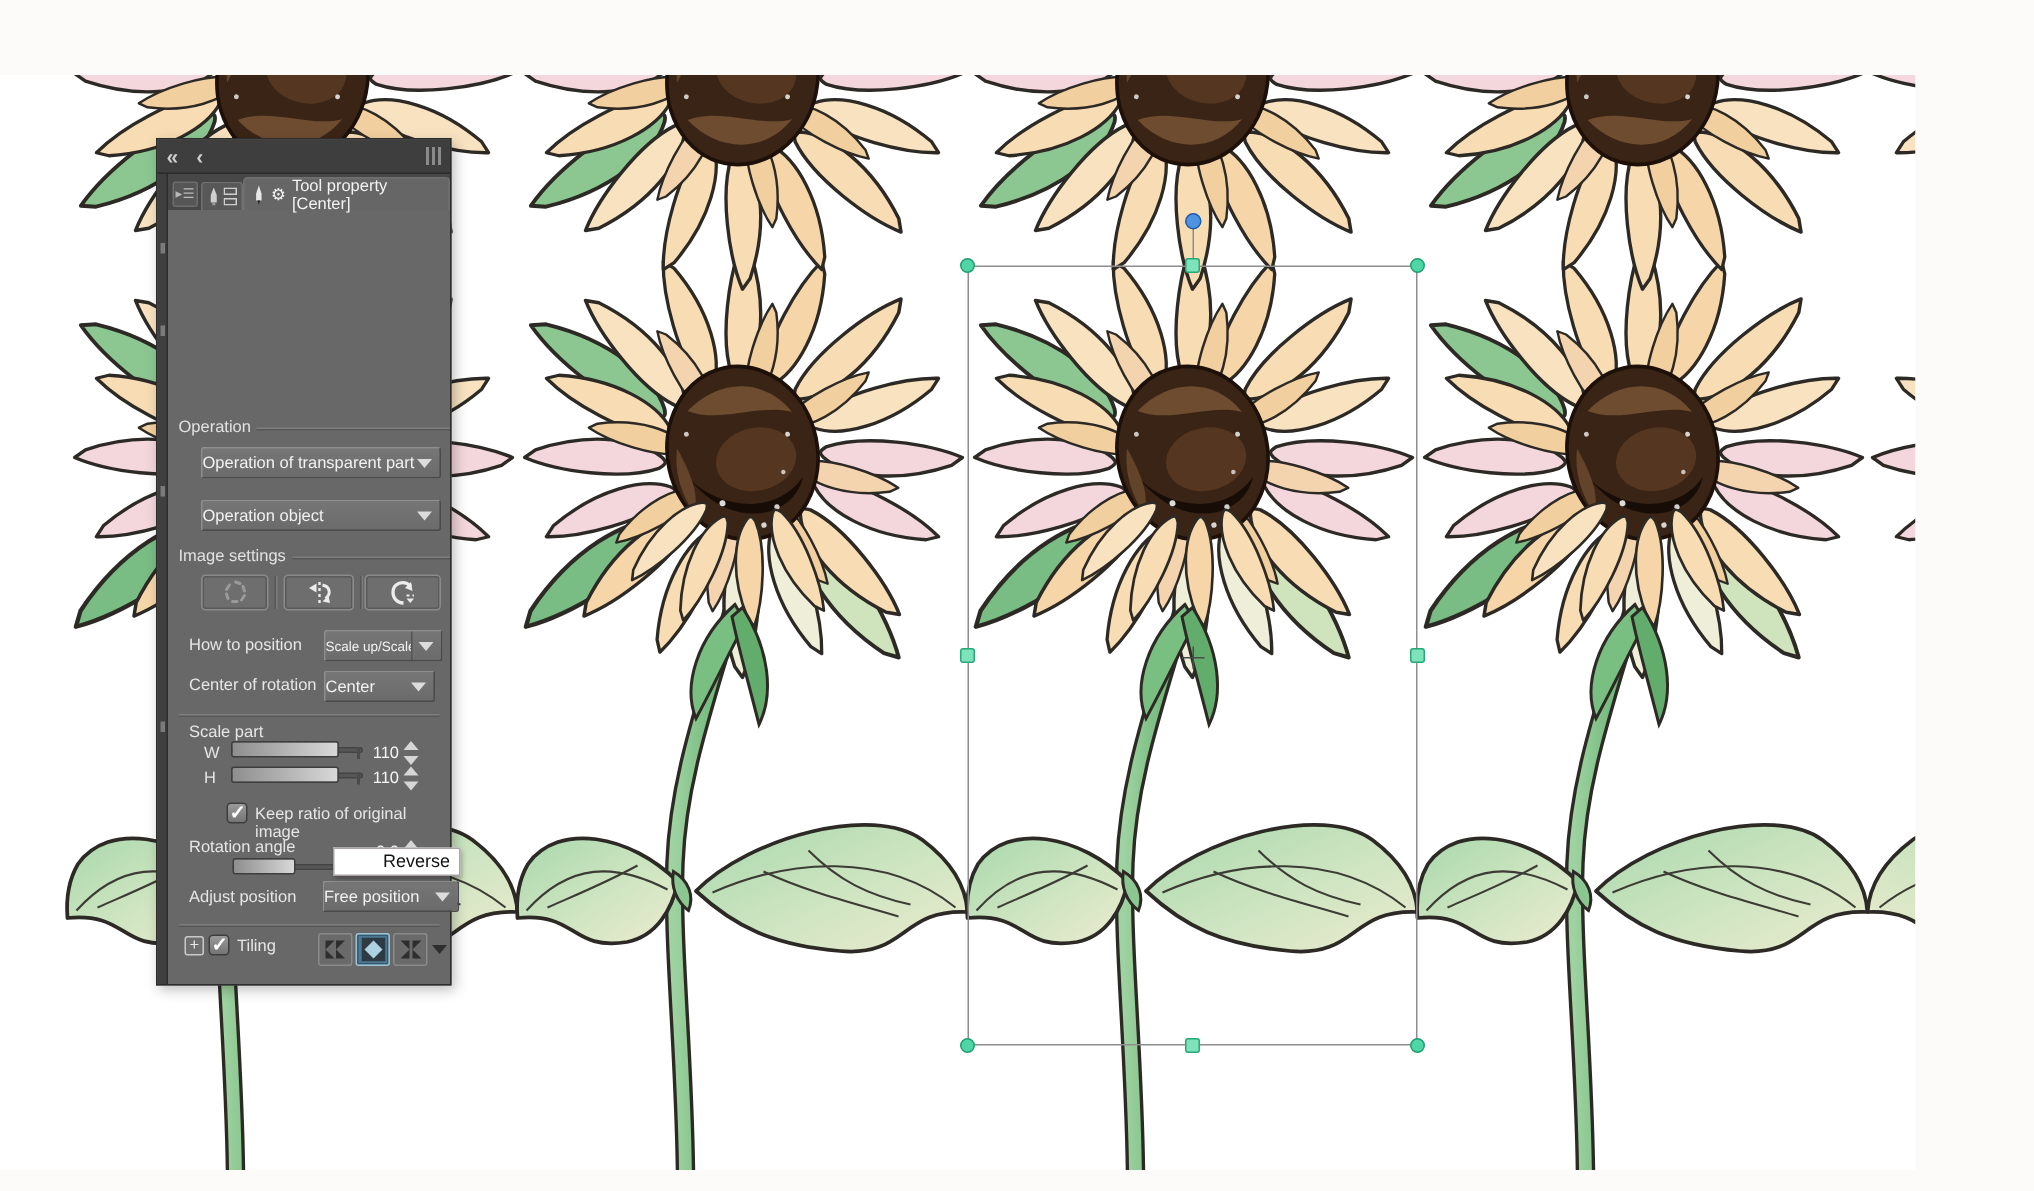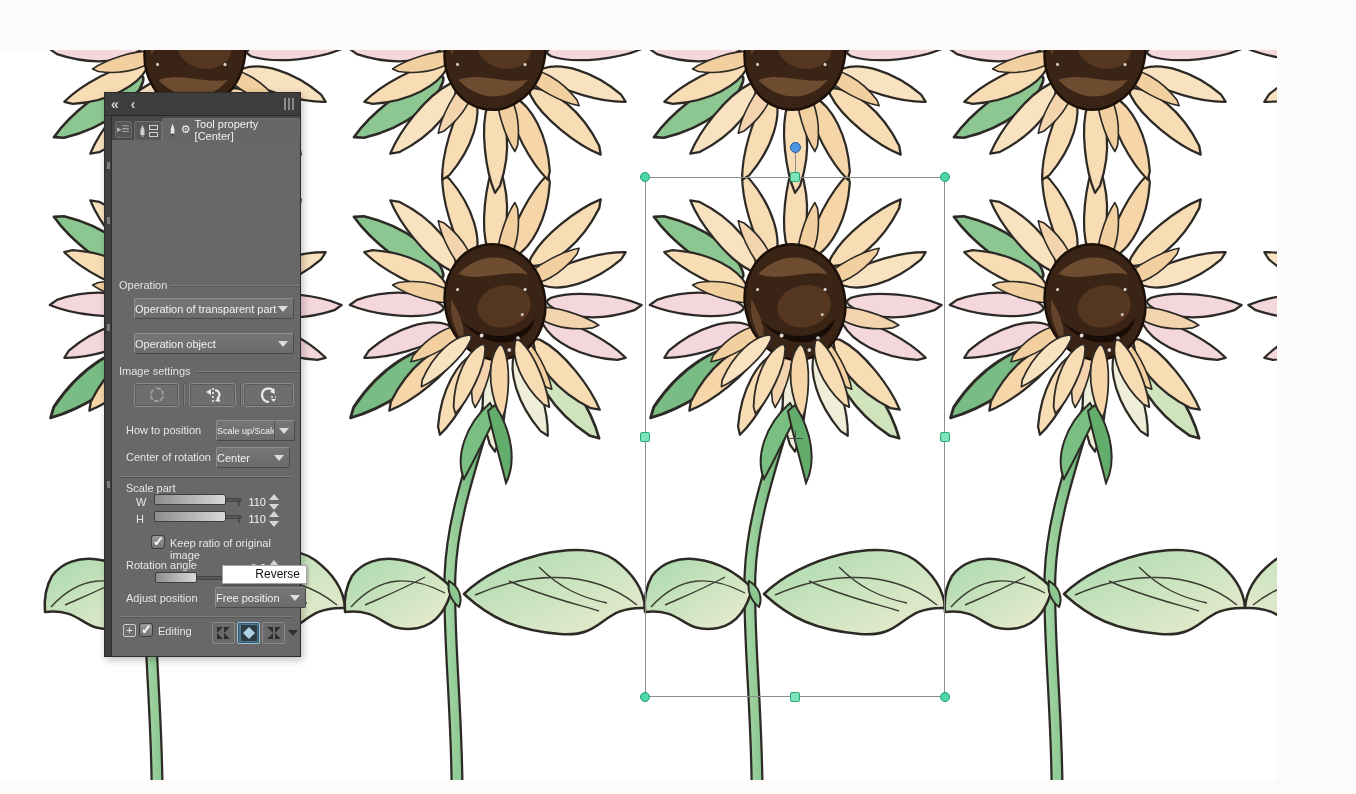--- a/index.html
+++ b/index.html
@@ -380,21 +380,21 @@
     <span class="lbl" style="left:14px; top:409px;">Adjust position</span>
     <div class="dd" style="left:92px; top:404px; width:91px;margin-left:11px;">
       <span class="ddtxt">Free position</span>
       <span class="caret"></span>
     </div>
 
     <div class="sepline" style="top:433px;"></div>
 
     <span class="plusbox" style="left:11px; top:441px;">+</span>
     <span class="chk" style="left:27px; top:440px;"></span>
-    <span class="lbl" style="left:46px; top:442px;">Editing</span>
+    <span class="lbl" style="left:46px; top:442px;">Tiling</span>
 
     <div class="tbtn" style="left:100px; top:439px;">
       <svg width="16" height="14" viewBox="0 0 16 14">
         <path d="M1,1 L7,1 L1,7 Z" fill="#2e2e2e"></path>
           <path d="M8,1 L14,1 L8,7 Z" fill="#2e2e2e"></path>
         <path d="M1,13 L7,13 L1,7 Z" fill="#2e2e2e"></path>
           <path d="M8,13 L14,13 L8,7 Z" fill="#2e2e2e"></path>
       </svg>
     </div>
     <div class="tbtn sel" style="left:125px; top:439px;">

